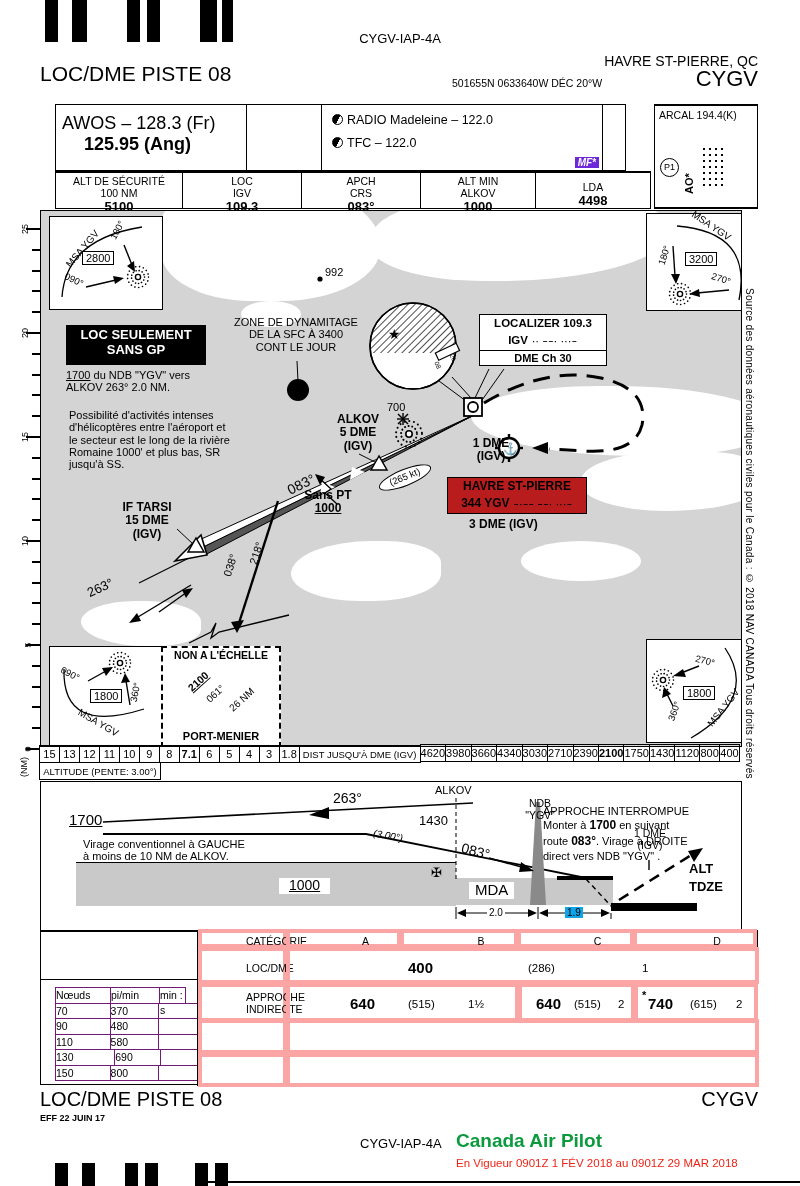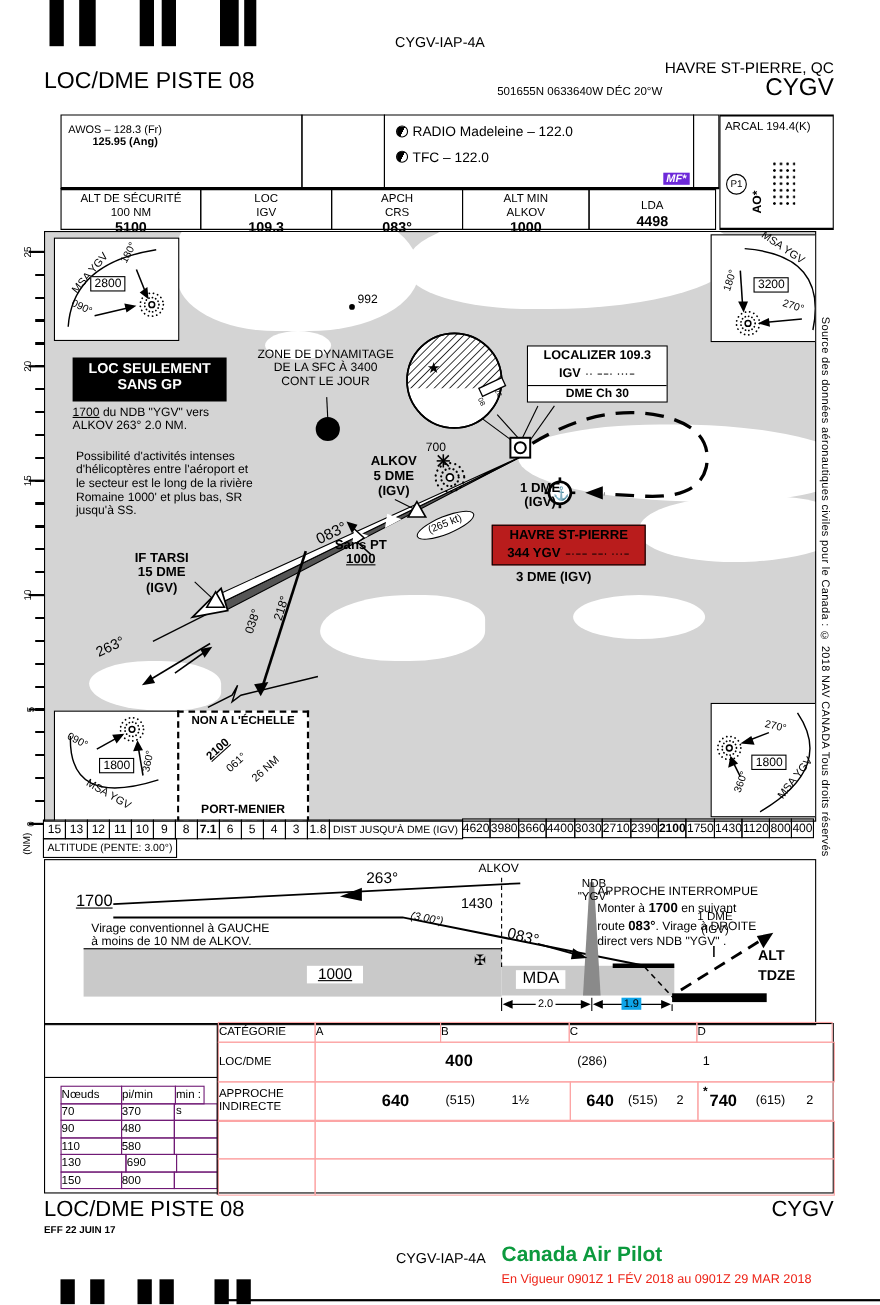--- a/index.html
+++ b/index.html
@@ -40,22 +40,22 @@
   .dme{left:40px;top:745px;width:700px;display:flex;flex-wrap:wrap;font-size:11px;}
   .dme .dc{flex:1;border:1px solid #000;border-right-width:1px;text-align:center;height:18px;
            line-height:17px;box-sizing:border-box;margin-left:-1px;}
   .dme .dl{width:122px;border:1px solid #000;text-align:center;font-size:9.5px;height:18px;
            line-height:17px;box-sizing:border-box;margin-left:-1px;}
   .profile{left:40px;top:781px;width:700px;height:149px;border:1px solid #000;background:#fff;overflow:hidden;}
   .graybar{position:absolute;background:#c9c9c9;}
   .bottom{left:40px;top:930px;width:718px;height:155px;border:1px solid #000;box-sizing:border-box;}
   .cat{position:absolute;left:156px;top:-1px;width:562px;height:156px;border-left:2px solid #000;box-sizing:border-box;}
   .catrow{display:flex;box-sizing:border-box;}
-  .catc{border:1px solid #fca5a5;margin-left:-1px;margin-top:-1px;box-sizing:border-box;
-        text-align:left;position:relative;}
+  .catc{border:4px solid #fca5a5;margin-left:-1px;margin-top:-1px;box-sizing:border-box;
+        text-align:center;position:relative;padding-left:44px;}
   .spd{position:absolute;left:15px;top:57px;width:142px;font-size:10.5px;}
   .spdrow{display:flex;}
   .spdc{border:1px solid #701a75;margin-left:-1px;margin-top:-1px;box-sizing:border-box;height:16.5px;
         line-height:15px;text-align:left;}
   svg{position:absolute;left:0;top:0;}
   .vertext{left:744px;top:288px;height:590px;font-size:10px;writing-mode:vertical-rl;letter-spacing:.3px;}
 </style>
 </head>
 <body>
 
@@ -71,21 +71,21 @@
   </div>
 
   <div class="abs c" style="left:0;top:31px;width:800px;font-size:13px">CYGV-IAP-4A</div>
   <div class="abs" style="right:42px;top:53px;font-size:14px">HAVRE ST-PIERRE, QC</div>
   <div class="abs" style="left:40px;top:62px;font-size:21px">LOC/DME PISTE 08</div>
   <div class="abs" style="left:452px;top:77px;font-size:10.5px">501655N  0633640W  DÉC 20°W</div>
   <div class="abs" style="right:42px;top:66px;font-size:22px">CYGV</div>
 
   <div class="abs" style="left:55px;top:104px;width:600px">
     <div class="commrow" style="height:68px">
-      <div class="cell" style="width:220px;padding:8px 4px 0 6px;font-size:10px;border-bottom:2px solid #000">
+      <div class="cell" style="width:192px;padding:8px 4px 0 6px;font-size:18px;border-bottom:2px solid #000">
         <div><span>AWOS – 128.3 (Fr)</span></div>
         <div class="b" style="padding-left:22px">125.95 (Ang)</div>
       </div>
       <div class="cell" style="width:76px;margin-left:-1px;border-bottom:2px solid #000"></div>
       <div class="cell" style="width:282px;margin-left:-1px;position:relative;padding:8px 0 0 10px;font-size:12.5px;border-bottom:2px solid #000">
         <div><span class="commicon"></span><span>RADIO Madeleine – 122.0</span></div>
         <div style="margin-top:9px"><span class="commicon"></span><span>TFC – 122.0</span></div>
         <div class="mf">MF*</div>
       </div>
       <div class="cell" style="width:24px;margin-left:-1px;border-bottom:2px solid #000"></div>
@@ -404,21 +404,21 @@
       <div class="dc b">7.1</div>
     <div class="dc">6</div>
       <div class="dc">5</div>
     <div class="dc">4</div>
       <div class="dc">3</div>
     <div class="dc">1.8</div>
     <div class="dl">DIST JUSQU'À DME (IGV)</div>
     <div class="dc" style="margin-top:-1px">4620</div>
       <div class="dc" style="margin-top:-1px">3980</div>
     <div class="dc" style="margin-top:-1px">3660</div>
-      <div class="dc" style="margin-top:-1px">4400</div>
+      <div class="dc" style="margin-top:-1px">4340</div>
     <div class="dc" style="margin-top:-1px">3030</div>
       <div class="dc" style="margin-top:-1px">2710</div>
     <div class="dc" style="margin-top:-1px">2390</div>
       <div class="dc b" style="margin-top:-1px">2100</div>
     <div class="dc" style="margin-top:-1px">1750</div>
       <div class="dc" style="margin-top:-1px">1430</div>
     <div class="dc" style="margin-top:-1px">1120</div>
       <div class="dc" style="margin-top:-1px">800</div>
     <div class="dc" style="margin-top:-1px">400</div>
     <div class="dl" style="margin-top:-1px">ALTITUDE (PENTE: 3.00°)</div>

